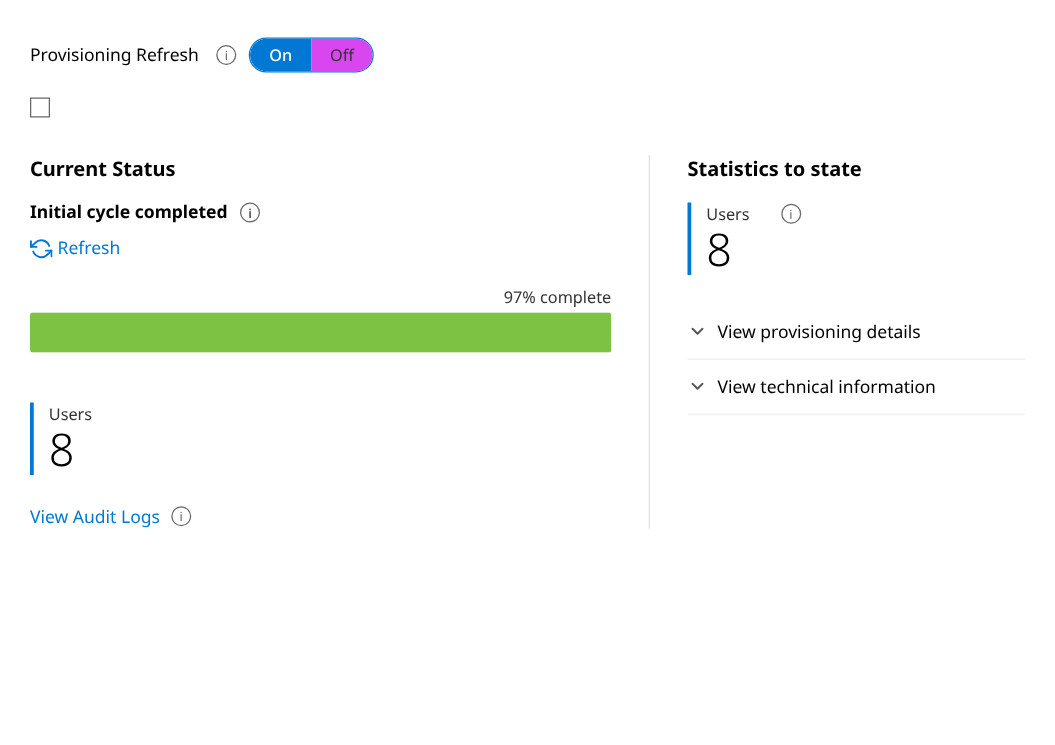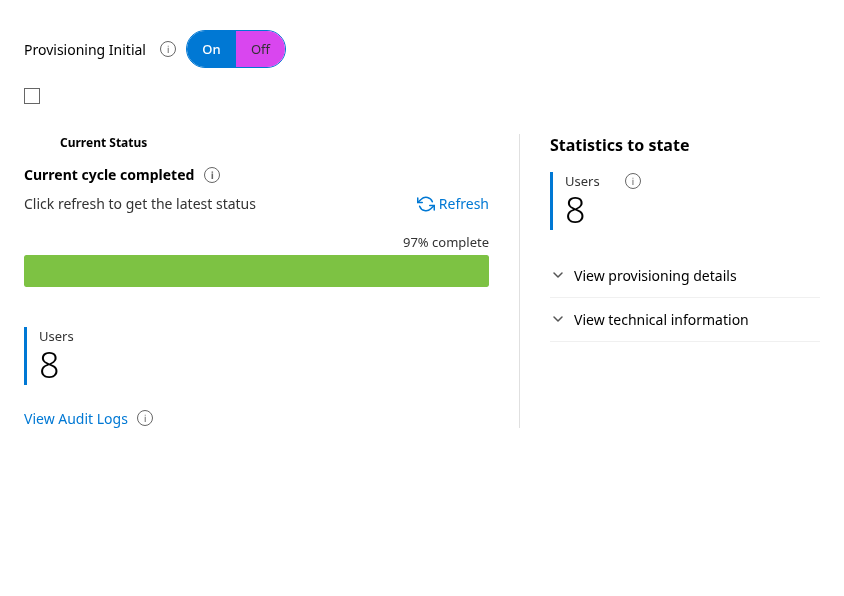--- a/index.html
+++ b/index.html
@@ -37,21 +37,21 @@
       cursor: pointer;
       vertical-align: middle;
       margin-left: 4px;
     }
     .toggle-container {
       display: flex;
       border: 1.5px solid #0078d4;
       border-radius: 20px;
       overflow: hidden;
       width: 100px;
-      height: 38px;
+      height: 28px;
     }
     .toggle-on {
       background: #0078d4;
       color: #fff;
       flex: 1;
       display: flex;
       align-items: center;
       justify-content: center;
       font-size: 13px;
       font-weight: 500;
@@ -95,24 +95,23 @@
     }
 
     
     .left-col {
       flex: 1;
       padding-right: 30px;
       border-right: 1px solid #e0e0e0;
     }
 
     .section-title {
-      font-size: 12px;
+      font-size: 16px;
       font-weight: 700;
       margin-bottom: 14px;
-      margin-left: 36px;
     }
 
     .status-line {
       display: flex;
       align-items: center;
       gap: 6px;
       font-weight: 700;
       font-size: 14px;
       margin-bottom: 10px;
     }
@@ -253,44 +252,43 @@
       display: inline-block;
       width: 16px;
       height: 16px;
       color: #555;
     }
   </style>
 </head>
 <body>
 
 <div class="provisioning-row">
-  <span class="provisioning-label">Provisioning Initial</span>
+  <span class="provisioning-label">Provisioning Refresh</span>
   <span class="info-icon">ℹ</span>
   <div class="toggle-container">
     <div class="toggle-on">On</div>
     <div class="toggle-off">Off</div>
   </div>
 </div>
 
 <div class="checkbox-row">
   <div class="checkbox-box"></div>
 </div>
 
 <div class="main-content">
 
   <div class="left-col">
     <div class="section-title">Current Status</div>
 
     <div class="status-line">
-      <span>Current cycle completed</span>
+      <span>Initial cycle completed</span>
       <span class="info-icon">ℹ</span>
     </div>
 
     <div class="refresh-row">
-      <span class="refresh-text">Click refresh to get the latest status</span>
       <button class="refresh-btn">
         <svg class="refresh-icon" viewBox="0 0 24 24" fill="none" stroke="#0078d4" stroke-width="2" stroke-linecap="round" stroke-linejoin="round">
           <path d="M1 4v6h6M23 20v-6h-6"></path>
           <path d="M20.49 9A9 9 0 0 0 5.64 5.64L1 10M23 14l-4.64 4.36A9 9 0 0 1 3.51 15"></path>
         </svg>
         <span>Refresh</span>
       </button>
     </div>
 
     <div class="progress-section">

